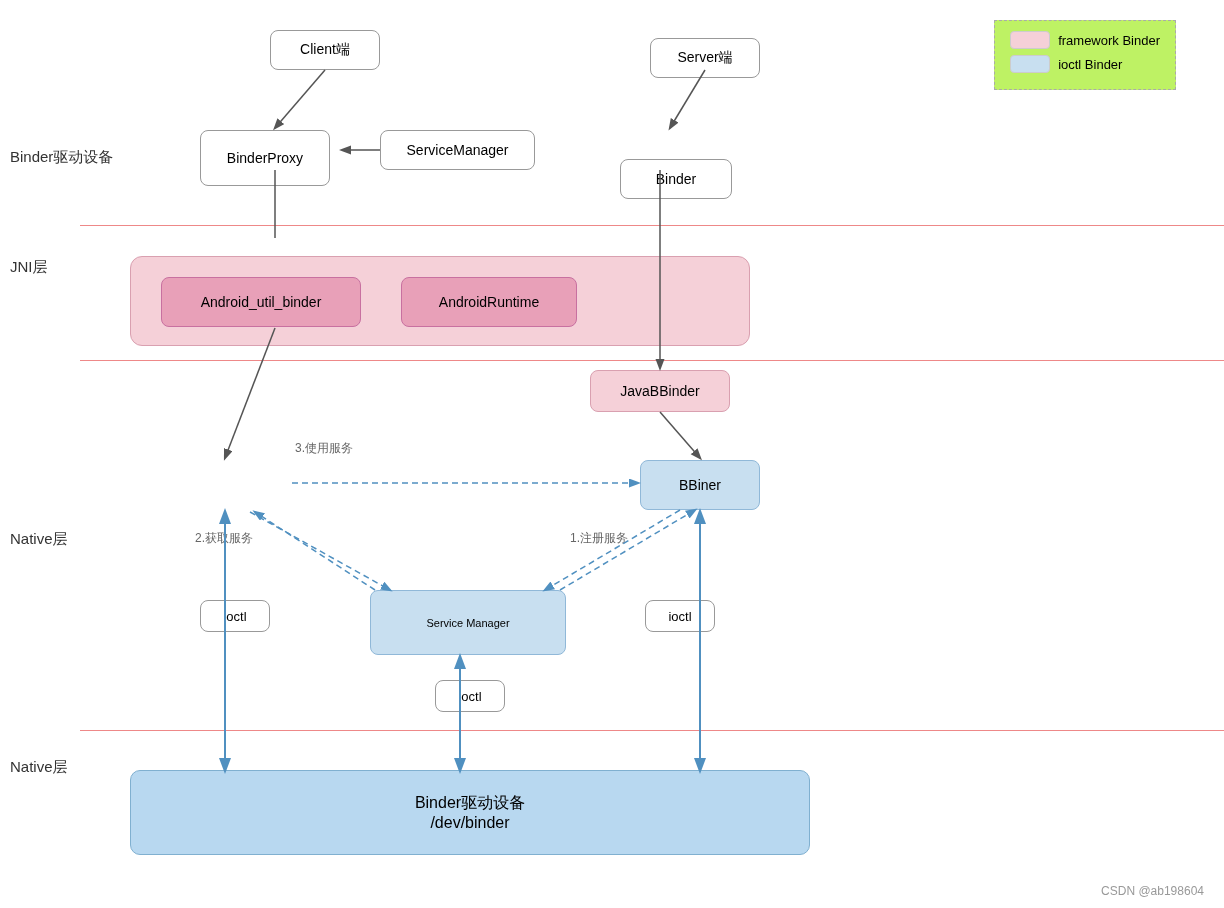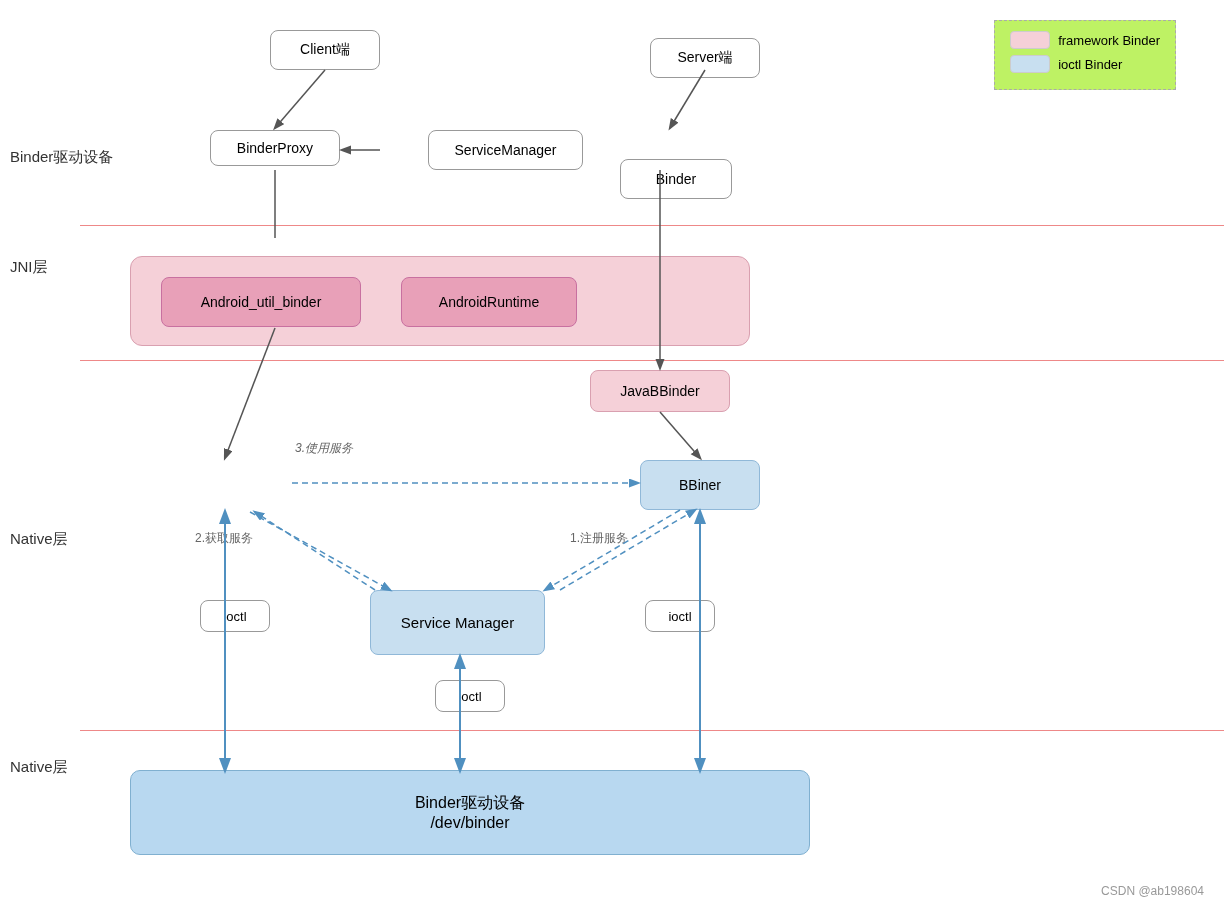--- a/index.html
+++ b/index.html
@@ -128,25 +128,25 @@
   <div class="divider divider-pink" style="top: 730px; left:80px;"></div>
 
   <div class="node node-white" style="top:30px; left:270px; width:110px; height:40px;">
     <span>Client端</span>
   </div>
 
   <div class="node node-white" style="top:38px; left:650px; width:110px; height:40px;">
     <span>Server端</span>
   </div>
 
-  <div class="node node-white" style="top:130px; left:210px; width:130px; height:36px;">
+  <div class="node node-white" style="top:130px; left:200px; width:130px; height:56px;">
     <span>BinderProxy</span>
   </div>
 
-  <div class="node node-white" style="top:130px; left:380px; width:155px; height:40px;margin-left:48px;">
+  <div class="node node-white" style="top:130px; left:380px; width:155px; height:40px;">
     <span>ServiceManager</span>
   </div>
 
   <div class="node node-white" style="top:130px; left:620px; width:112px; height:40px;margin-top:29px;">
     <span>Binder</span>
   </div>
 
   <div class="node node-pink-light" style="top:256px; left:130px; width:620px; height:90px; border-radius:12px;">
 
     <div class="node node-pink-inner" style="position:absolute; left:30px; top:20px; width:200px; height:50px;">
@@ -160,40 +160,40 @@
 
   <div class="node node-pink-light" style="top:370px; left:590px; width:140px; height:42px;">
     <span>JavaBBinder</span>
   </div>
 
 
   <div class="node node-blue-light" style="top:460px; left:640px; width:120px; height:50px;text-align:right;">
     <span>BBiner</span>
   </div>
 
-  <div class="node node-blue-light" style="top:590px; left:370px; width:175px; height:65px; font-size:15px;justify-content:center;">
+  <div class="node node-blue-light" style="top:590px; left:370px; width:196px; height:65px; font-size:11px;justify-content:center;">
     <span>Service Manager</span>
   </div>
 
   <div class="node node-white" style="top:600px; left:200px; width:70px; height:32px; font-size:13px;">
     <span>ioctl</span>
   </div>
   <div class="node node-white" style="top:600px; left:645px; width:70px; height:32px; font-size:13px;">
     <span>ioctl</span>
   </div>
   <div class="node node-white" style="top:680px; left:435px; width:70px; height:32px; font-size:13px;">
     <span>ioctl</span>
   </div>
 
   <div class="node node-blue-large" style="top:770px; left:130px; width:680px; height:85px; font-size:16px;">
     <span style="white-space:pre-line;">Binder驱动设备
 /dev/binder</span>
   </div>
 
-  <div style="position:absolute; top:440px; left:295px; font-size:12px; color:#666;font-style:italic;">3.使用服务</div>
+  <div style="position:absolute; top:440px; left:295px; font-size:12px; color:#666;">3.使用服务</div>
   <div style="position:absolute; top:530px; left:195px; font-size:12px; color:#666;">2.获取服务</div>
   <div style="position:absolute; top:530px; left:570px; font-size:12px; color:#666;">1.注册服务</div>
 
   <div class="legend">
     <div class="legend-item">
       <div class="legend-color" style="background:#f5d0d8;"></div>
       <span>framework Binder</span>
     </div>
     <div class="legend-item">
       <div class="legend-color" style="background:#c8dff0;"></div>

